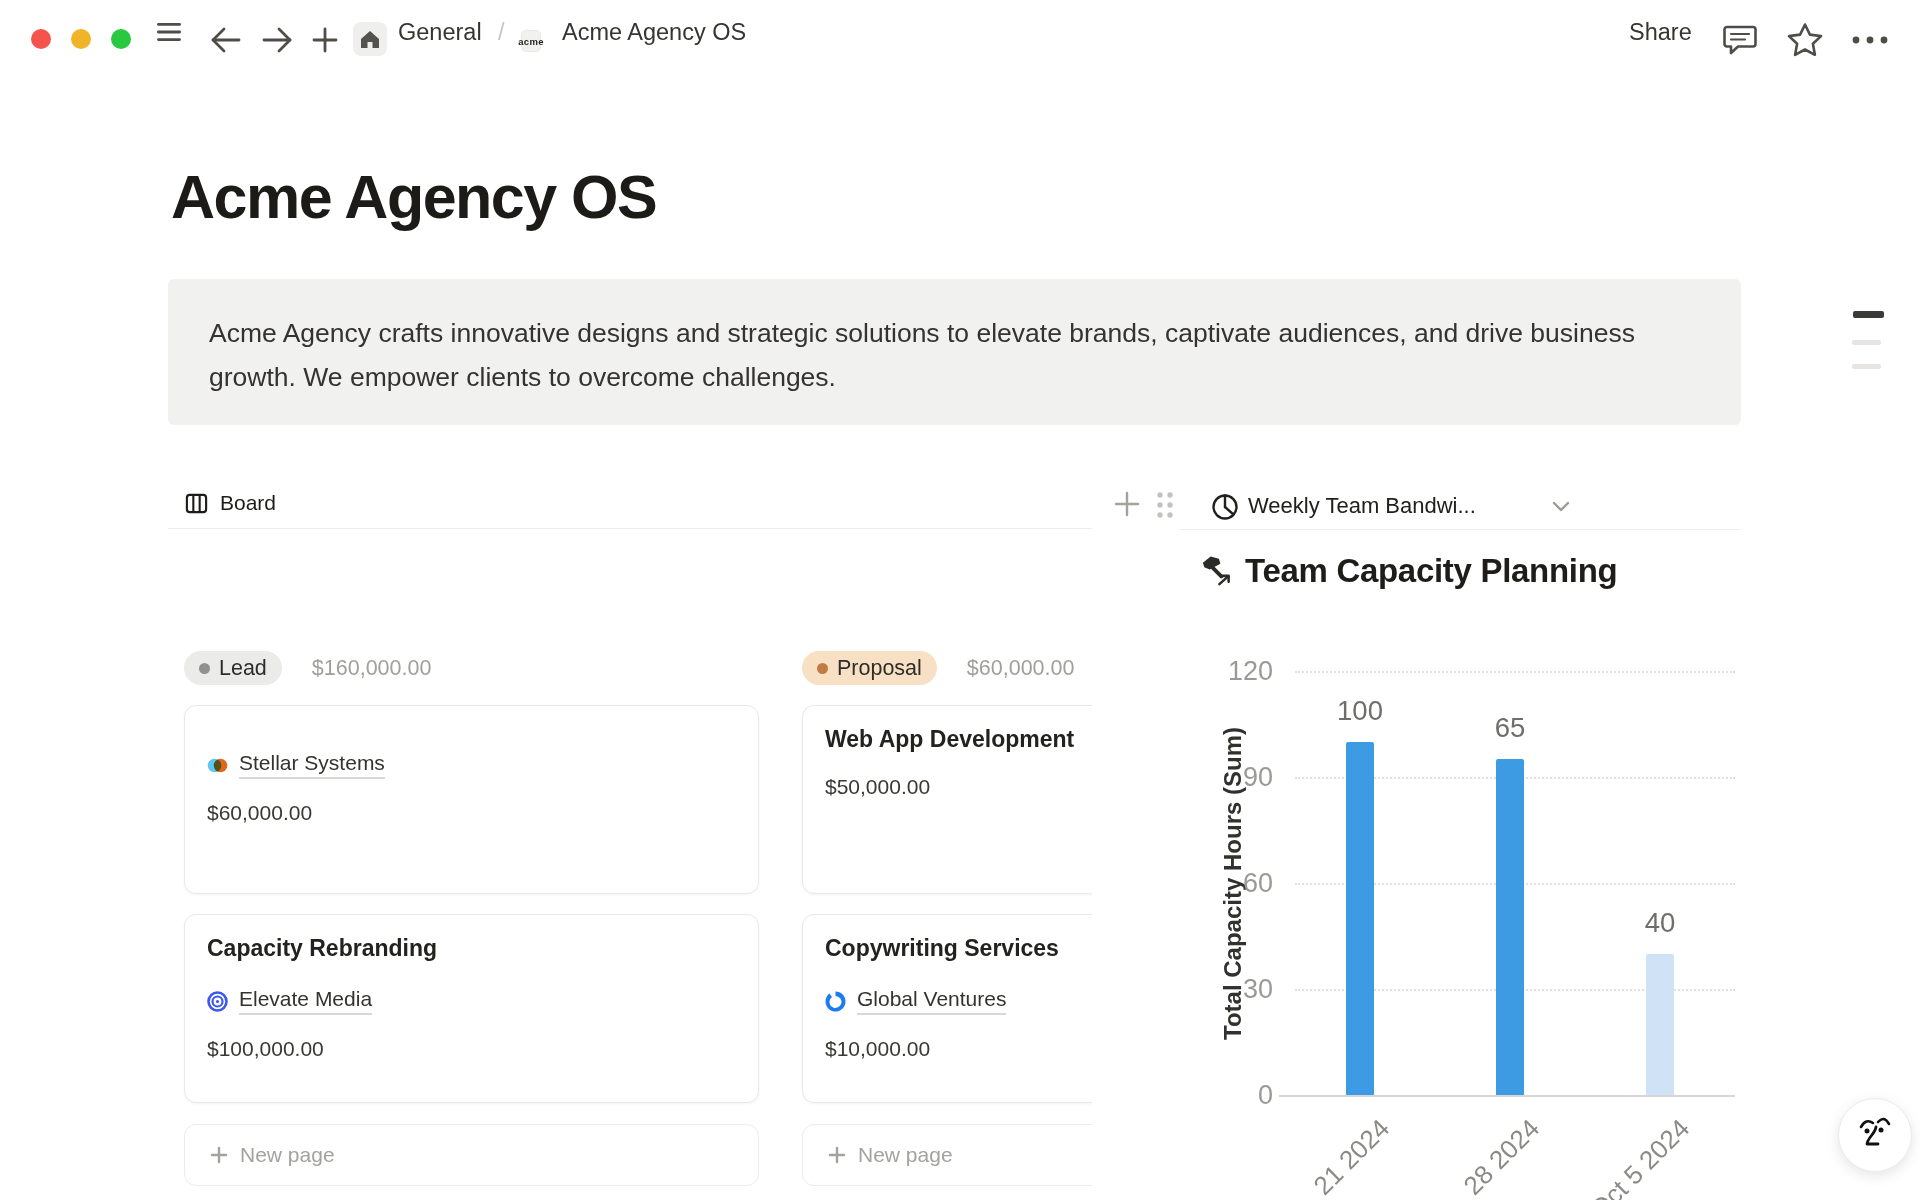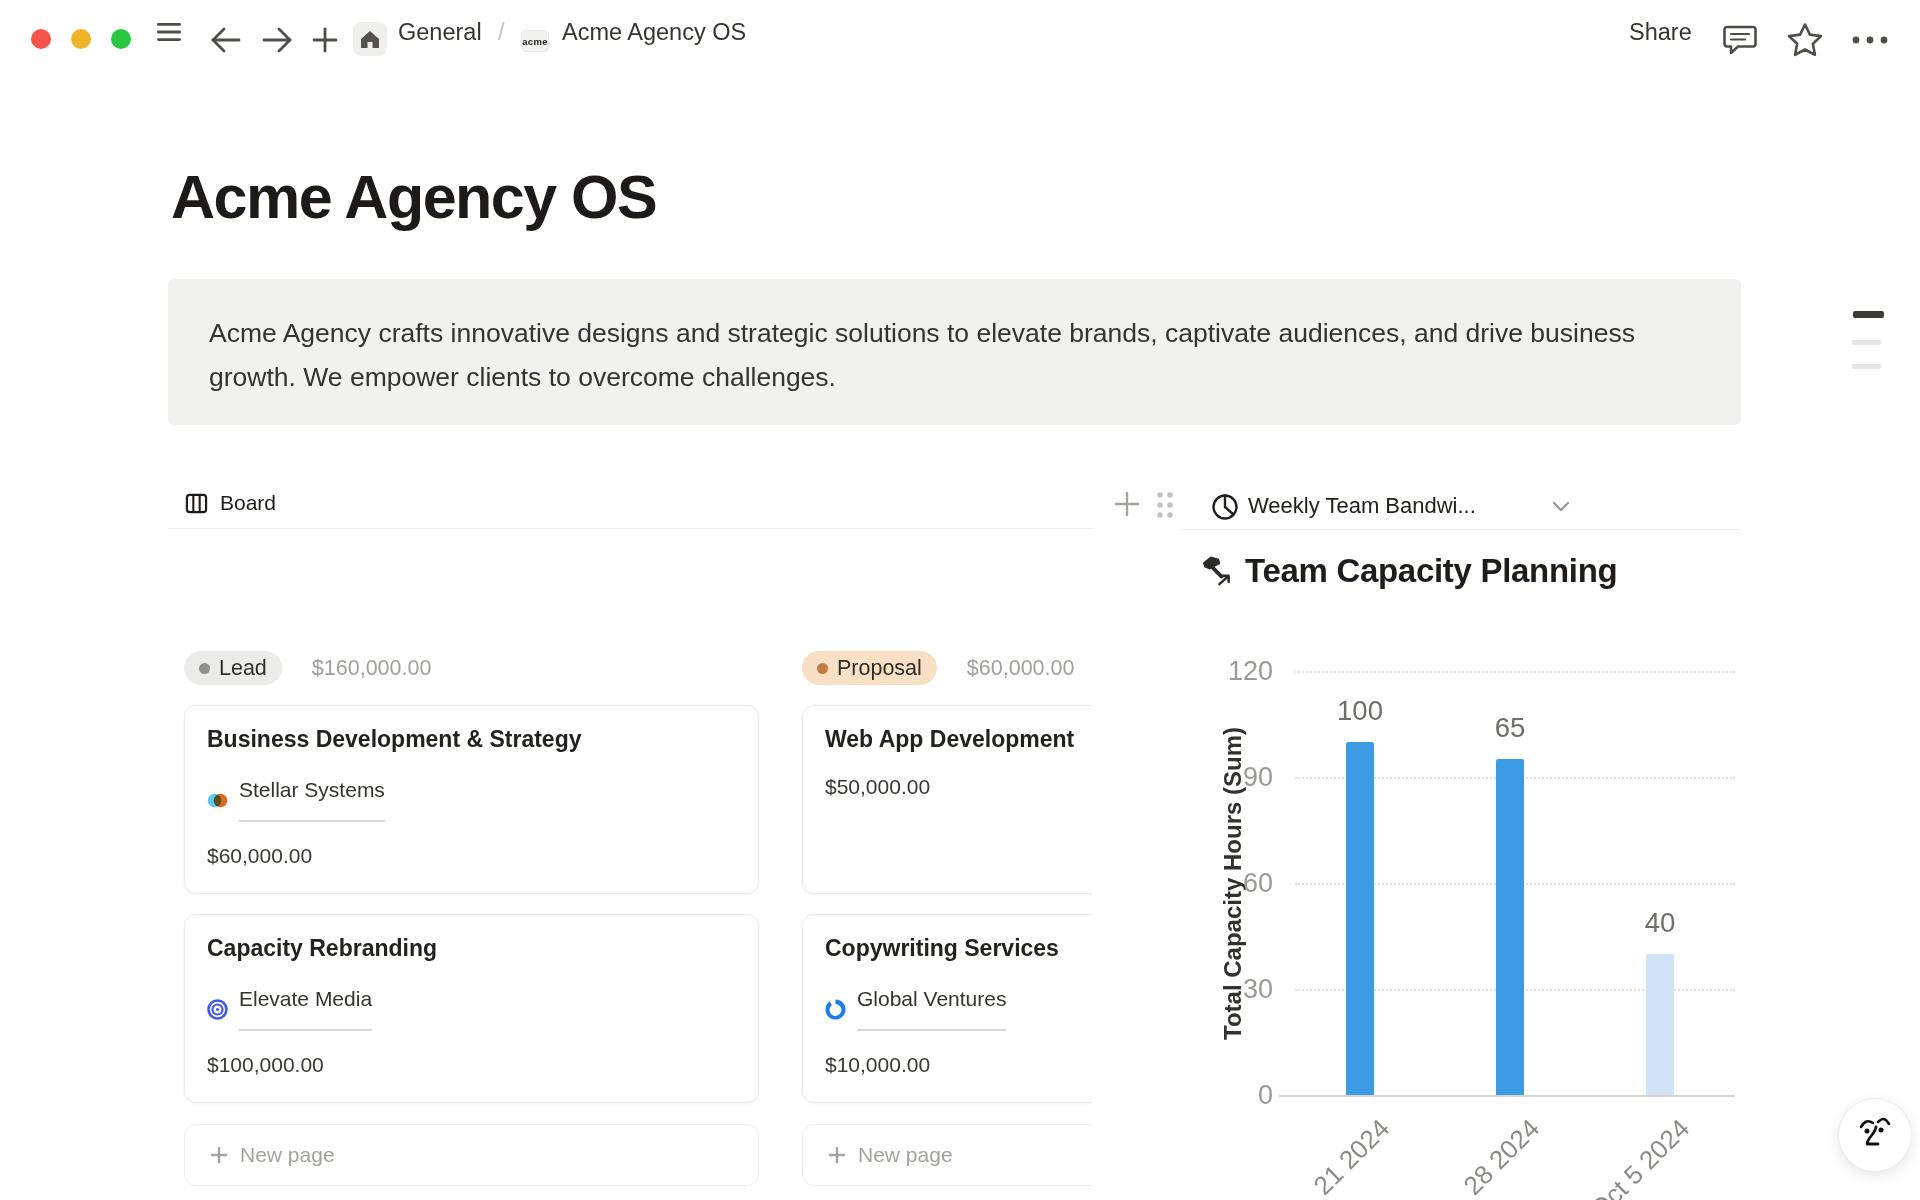--- a/index.html
+++ b/index.html
@@ -10,21 +10,21 @@
   .topbar { position:absolute; left:0; top:0; width:1920px; height:64px; background:#fff; }
   .traffic { position:absolute; left:31px; top:29px; display:flex; gap:20px; }
   .light { width:20px; height:20px; border-radius:50%; }
   .light.red{ background:#f5544d; } .light.yellow{ background:#f4b station;} 
   .light.yellow{ background:#f0b429; } .light.green{ background:#28c840; }
   .tb-icon { position:absolute; display:flex; align-items:center; justify-content:center; cursor:pointer; }
   .home-chip { position:absolute; left:353px; top:22px; width:34px; height:34px; border-radius:8px;
     background:#efefed; display:flex; align-items:center; justify-content:center; }
   .crumb { position:absolute; top:0; height:64px; line-height:64px; font-size:23.5px; color:#37352f; }
   .crumb.sep { color:#c6c5c1; }
-  .acme-chip { position:absolute; left:521px; top:30px; width:28px; height:22px; border-radius:5px;
+  .acme-chip { position:absolute; left:521px; top:30px; width:20px; height:22px; border-radius:5px;
     background:#f1f1ef; border:1px solid #e8e8e6; display:flex; align-items:center; justify-content:center;
     font-size:9.5px; font-weight:bold; color:#26251f; letter-spacing:.3px; }
   .share { position:absolute; left:1629px; top:0; height:64px; line-height:64px; font-size:23.5px; cursor:pointer; }
 
   
   .page-title { position:absolute; left:171px; top:162px; font-size:61px; font-weight:700;
     letter-spacing:-1.5px; color:#1c1b17; }
   .callout { position:absolute; left:168px; top:279px; width:1573px; height:146px; border-radius:6px;
     background:#f1f1ef; padding:32px 60px 0 41px; font-size:26.5px; line-height:44px; color:#343330; }
   .toc { position:absolute; }
@@ -40,21 +40,21 @@
   .group-col { width:575px; flex:0 0 auto; }
   .group-header { display:flex; align-items:center; height:34px;margin-top:9px; }
   .pill { display:inline-flex; align-items:center; height:34px; border-radius:17px; padding:0 15px; gap:9px; cursor:pointer; }
   .pill-dot { width:11px; height:11px; border-radius:50%; }
   .pill-name { font-size:21.5px; font-weight:500; color:#2e2d29; }
   .group-sum { margin-left:30px; font-size:21.5px; color:#a09f9b; white-space:nowrap; }
   .card { margin-top:20px; height:189px; background:#fff; border:1px solid #e9e9e7; border-radius:12px;
     box-shadow:0 1px 3px rgba(15,15,15,.05); padding:20px 22px; cursor:pointer; }
   .card-title { font-size:23px; font-weight:600; color:#23221e; white-space:nowrap; }
   .company-row { margin-top:25px; display:flex; align-items:center; gap:11px; }
-  .company-link { font-size:21px; color:#34332f; border-bottom:2px solid #d9d8d5; padding-bottom:18px;
+  .company-link { font-size:21px; color:#34332f; border-bottom:2px solid #d9d8d5; padding-bottom:2px;
     cursor:pointer; white-space:nowrap; }
   .card-amount { margin-top:22px; font-size:21px; color:#3a3935; }
   .new-page { margin-top:21px; height:62px; border:1px solid #ececeb; border-radius:12px;
     display:flex; align-items:center; padding-left:25px; gap:12px; color:#a3a29e; font-size:21px; cursor:pointer; }
 
   
   .rp-abs { position:absolute; display:flex; align-items:center; justify-content:center; }
   .right-tab-label { position:absolute; left:1248px; top:480px; height:52px; line-height:52px;
     font-size:22px; font-weight:500; color:#21201c; cursor:pointer; }
   .right-divider { position:absolute; left:1180px; top:529px; width:561px; height:1px; background:#ededeb; }
@@ -181,21 +181,20 @@
     <div class="group-col">
       <div class="group-header">
         <div class="pill" style="background: rgb(235, 235, 233);">
           <span class="pill-dot" style="background: rgb(145, 144, 141);"></span>
           <span class="pill-name">Lead</span>
         </div>
         <span class="group-sum">$160,000.00</span>
       </div>
 
       <div class="card">
-        <div class="card-title">Business Development &amp; Strategy</div>
         <div class="company-row">
           <svg width="21" height="21" viewBox="0 0 21 21">
             <circle cx="7.5" cy="10.5" r="6.8" fill="#5ec8f2"></circle>
             <circle cx="13.5" cy="10.5" r="6.8" fill="#e0661c" style="mix-blend-mode:multiply"></circle>
           </svg>
           <span class="company-link">Stellar Systems</span>
         </div>
         <div class="card-amount">$60,000.00</div>
       </div>
 

